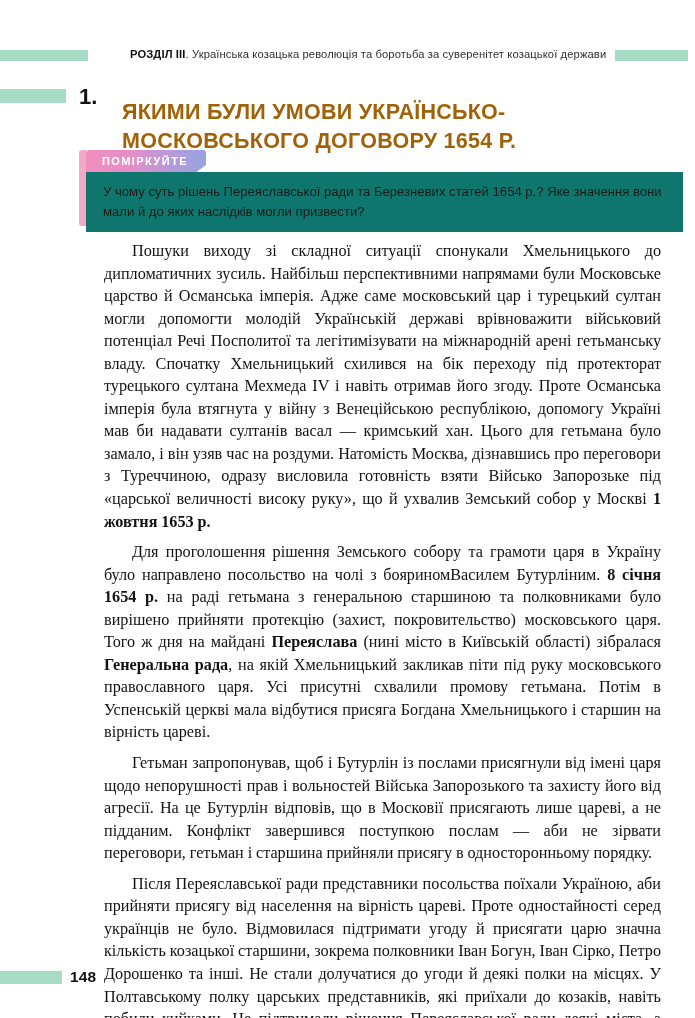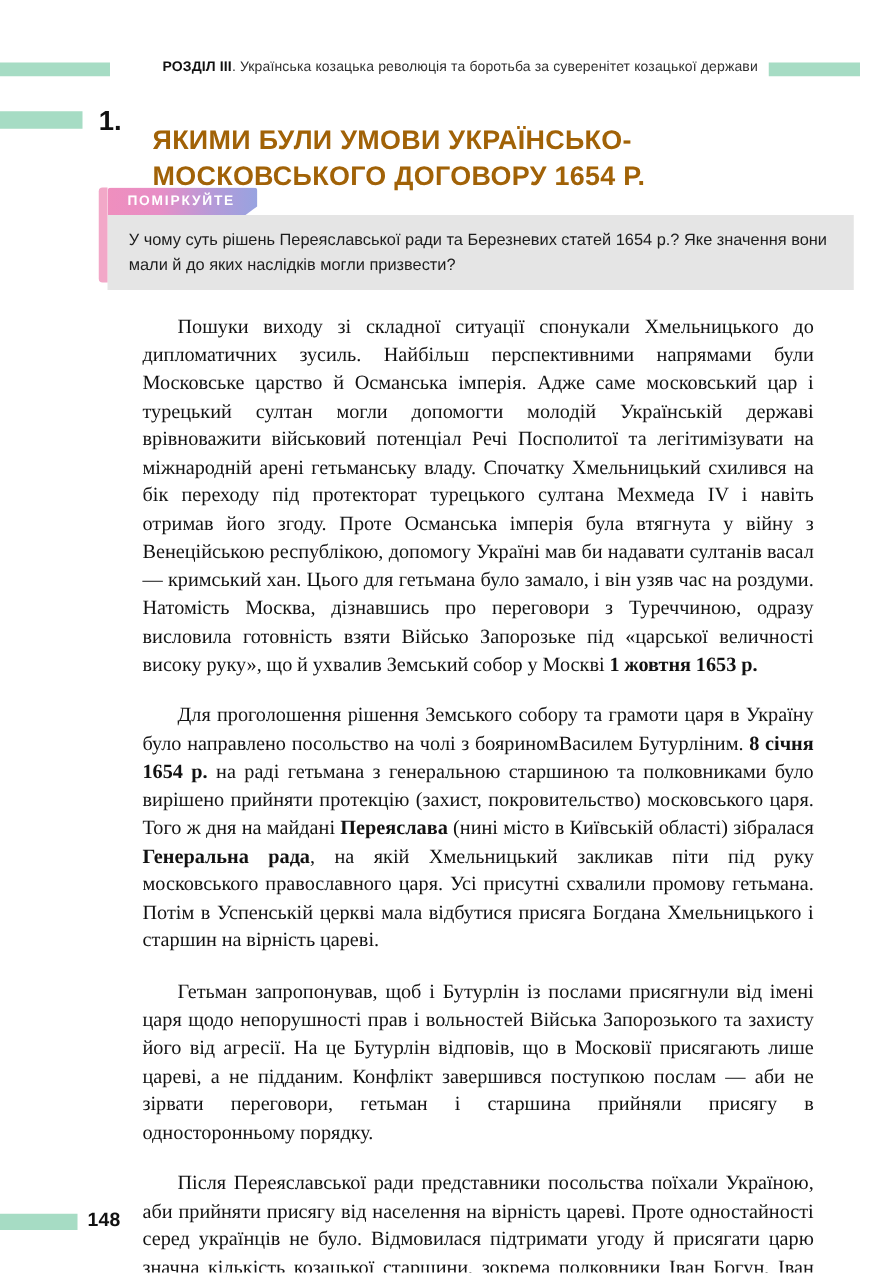--- a/index.html
+++ b/index.html
@@ -137,40 +137,40 @@
     font-size: 11px;
     letter-spacing: 0.13em;
     color: #ffffff;
     text-transform: uppercase;
     line-height: 1;
     padding-right: 2px;
   }
   .callout-body {
     margin-left: 7px;
     padding: 10px 14px 8px 17px;
-    background: #e5e5e5;
+    background: #0f766e;
     min-height: 42px;
   }
   .callout-question {
     font-family: "Liberation Sans", "DejaVu Sans", sans-serif;
     font-size: 13.1px;
     line-height: 20px;
     color: #1c1c1c;
     margin: 0;
   }
 
   
   .body-copy {
     position: absolute;
     top: 232px;
     left: 96px;
     width: 573px;
   }
   .body-copy p {
-    margin: 18px;
+    margin: 8px;
     text-align: justify;
     text-indent: 28px;
     font-family: "Liberation Serif", "DejaVu Serif", serif;
     font-size: 16.2px;
     line-height: 22.55px;
     color: #121212;
     hyphens: manual;
     word-spacing: -0.2px;
   }
   .body-copy p b { font-weight: 700; }

